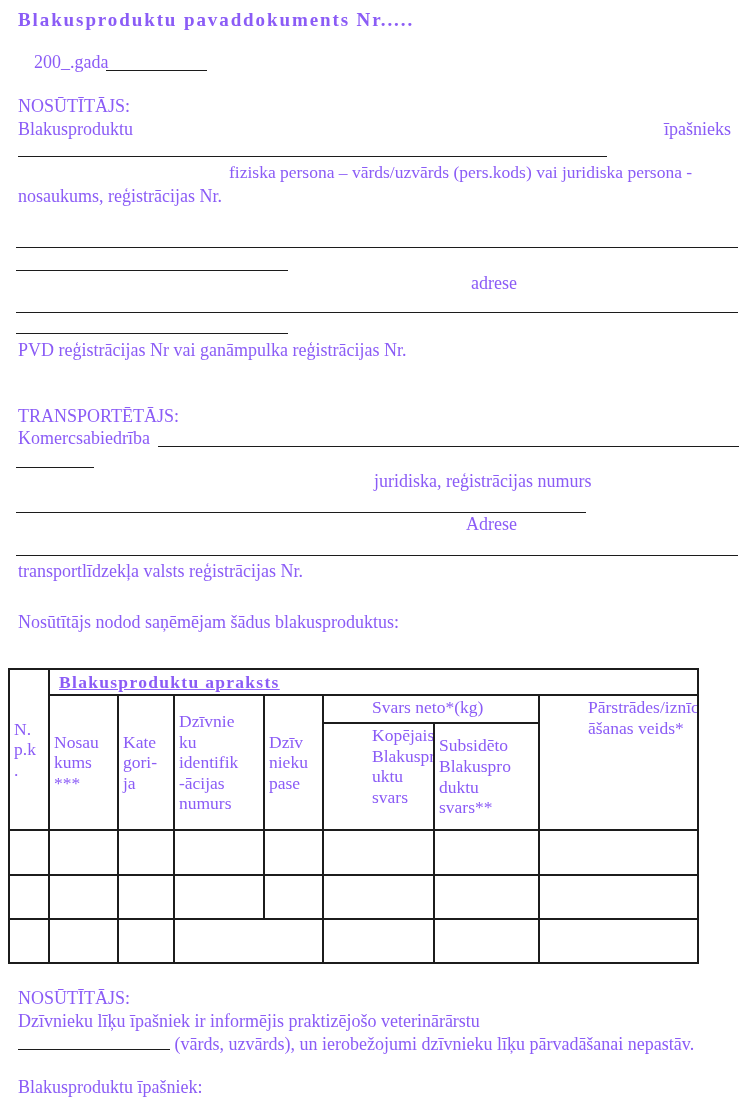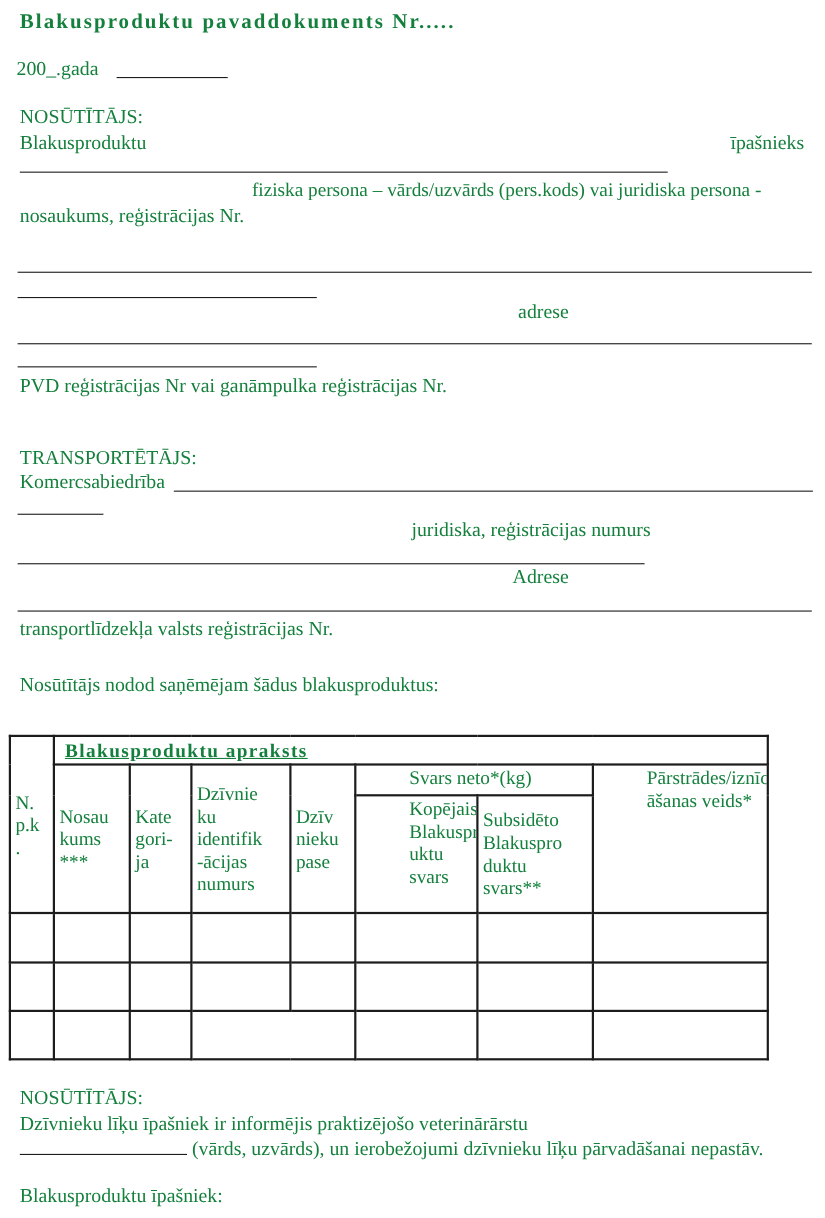--- a/index.html
+++ b/index.html
@@ -2,21 +2,21 @@
 <html lang="lv"><head>
 <meta charset="utf-8">
 <style>
   html, body { margin: 0; padding: 0; background: #ffffff; }
   #page {
     position: relative;
     width: 744px;
     height: 1107px;
     background: #ffffff;
     font-family: "Liberation Serif", "DejaVu Serif", serif;
-    color: #15803d;
+    color: #8b5cf6;
     font-size: 18px;
     overflow: hidden;
   }
   .t { position: absolute; white-space: nowrap; line-height: 1.15; }
   .title {
     font-weight: bold;
     font-size: 19px;
     letter-spacing: 1.9px;
   }
   .rule {
@@ -64,21 +64,21 @@
   tr.brow2 { height: 44px; }
   tr.brow3 { height: 44px; }
 </style>
 </head>
 <body>
 
 <div id="page">
 
   <div class="t title" style="left:18px; top:9px">Blakusproduktu pavaddokuments Nr.....</div>
 
-  <div class="t" style="left:15px; top:52px">200_.gada</div>
+  <div class="t" style="left:34px; top:52px">200_.gada</div>
   <div class="rule" style="left:106px; top:70px; width:101px"></div>
 
   <div class="t" style="left:18px; top:96px">NOSŪTĪTĀJS:</div>
   <div class="t" style="left:18px; top:119px">Blakusproduktu</div>
   <div class="t" style="right:13px; top:119px">īpašnieks</div>
   <div class="rule" style="left:18px; top:156px; width:589px"></div>
   <div class="t" style="left:18px; top:186px">nosaukums, reģistrācijas Nr.</div>
   <div class="t" style="left:229px; top:162px; font-size:17.5px">fiziska persona – vārds/uzvārds (pers.kods) vai juridiska persona  -</div>
 
   <div class="rule" style="left:16px; top:247px; width:722px"></div>

